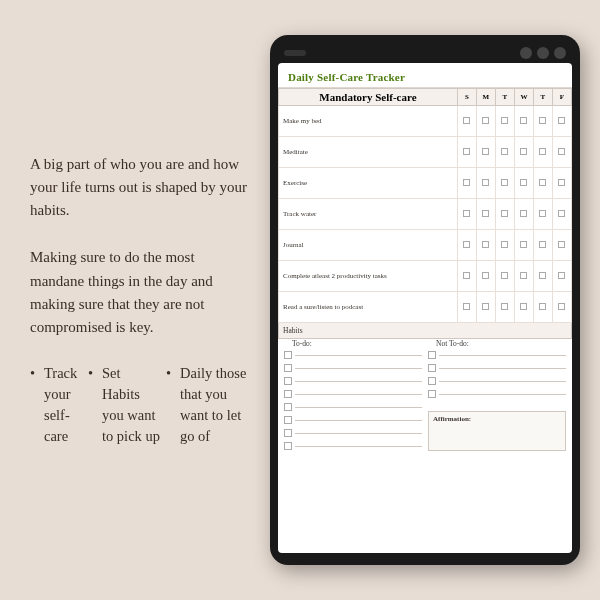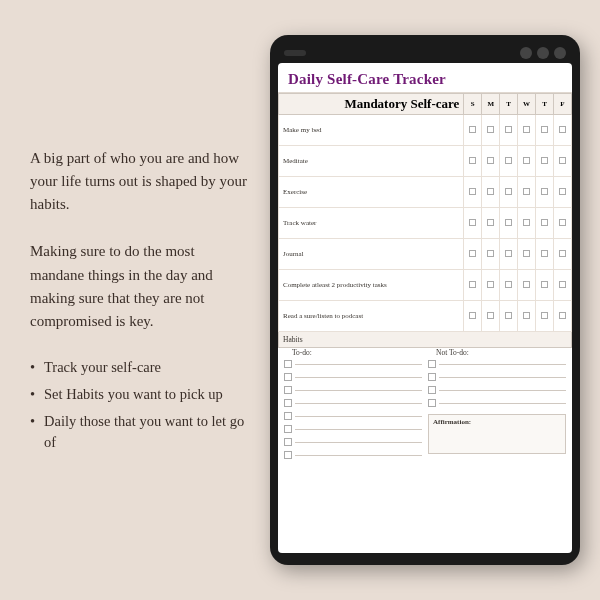--- a/index.html
+++ b/index.html
@@ -33,21 +33,21 @@
 
     .left-text {
       font-size: 15px;
       line-height: 1.55;
       color: #3a2e28;
     }
 
     .bullet-list {
       list-style: none;
       display: flex;
-      flex-direction: column;
+      flex-direction: row;
       gap: 6px;
     }
 
     .bullet-list li {
       font-size: 14.5px;
       line-height: 1.45;
       color: #3a2e28;
       padding-left: 14px;
       position: relative;
     }
@@ -109,23 +109,23 @@
       display: flex;
       flex-direction: column;
     }
 
     .tracker-header {
       padding: 8px 10px 4px 10px;
       border-bottom: 1px solid #e0d8d0;
     }
 
     .tracker-title {
-      font-size: 15px;
+      font-size: 11px;
       font-weight: bold;
-      color: #701a75;
+      color: #4d7c0f;
       font-family: Georgia, serif;
       letter-spacing: 0.2px;
     }
 
     .tracker-content {
       flex: 1;
       overflow: hidden;
       display: flex;
       flex-direction: column;
     }
@@ -134,22 +134,22 @@
     .self-care-table {
       width: 100%;
       border-collapse: collapse;
       font-size: 7.5px;
     }
 
     .self-care-table th {
       background: #f5f0eb;
       font-weight: bold;
       padding: 2px 4px;
-      text-align: right;
-      font-size: 13px;
+      text-align: center;
+      font-size: 11px;
       border: 0.5px solid #d0c8c0;
     }
 
     .self-care-table th.day-col {
       text-align: center;
       font-size: 7px;
       padding: 2px 2px;
     }
 
     .self-care-table td {
@@ -229,21 +229,21 @@
       flex: 1;
     }
 
     .affirmation-box {
       border: 0.8px solid #d0c8c0;
       padding: 3px 4px;
       font-size: 7px;
       color: #3a3530;
       background: #faf8f5;
       min-height: 40px;
-      margin-top: 2px;
+      margin-top: 8px;
     }
 
     .affirmation-title {
       font-size: 7px;
       color: #3a3530;
       font-weight: bold;
       margin-bottom: 2px;
     }
   </style>
 </head>

